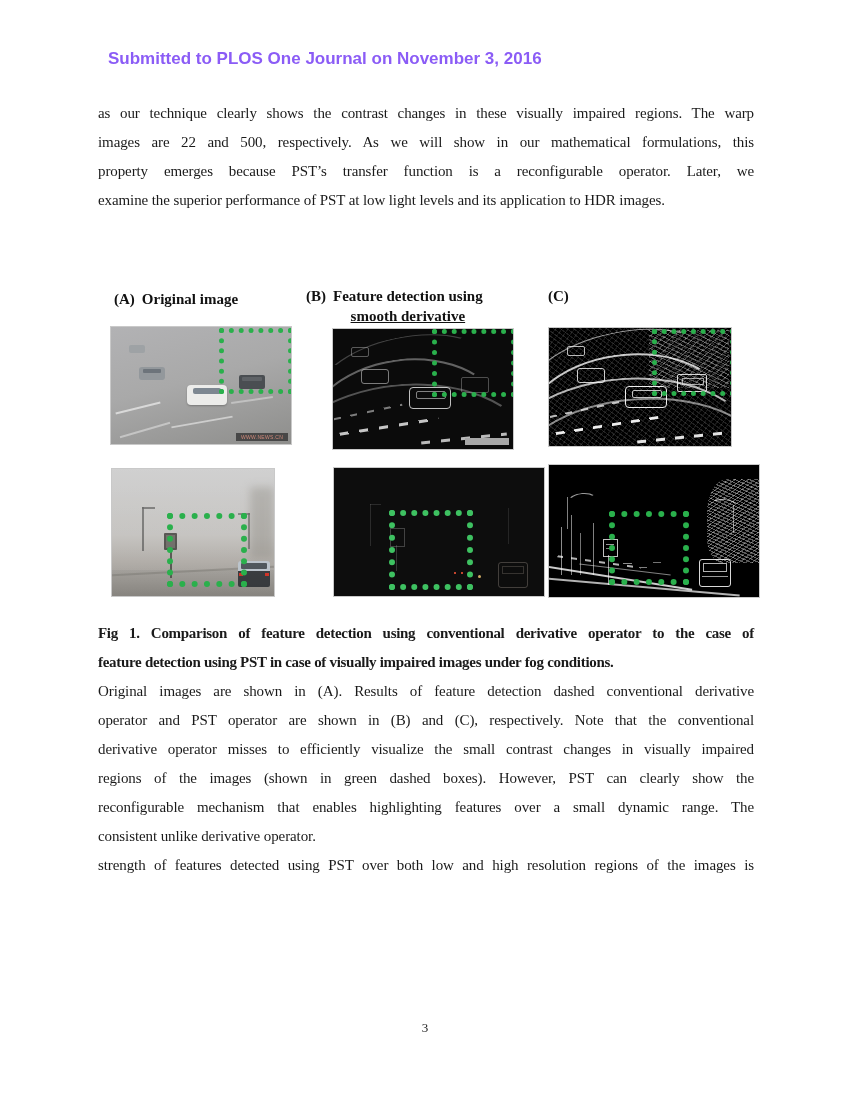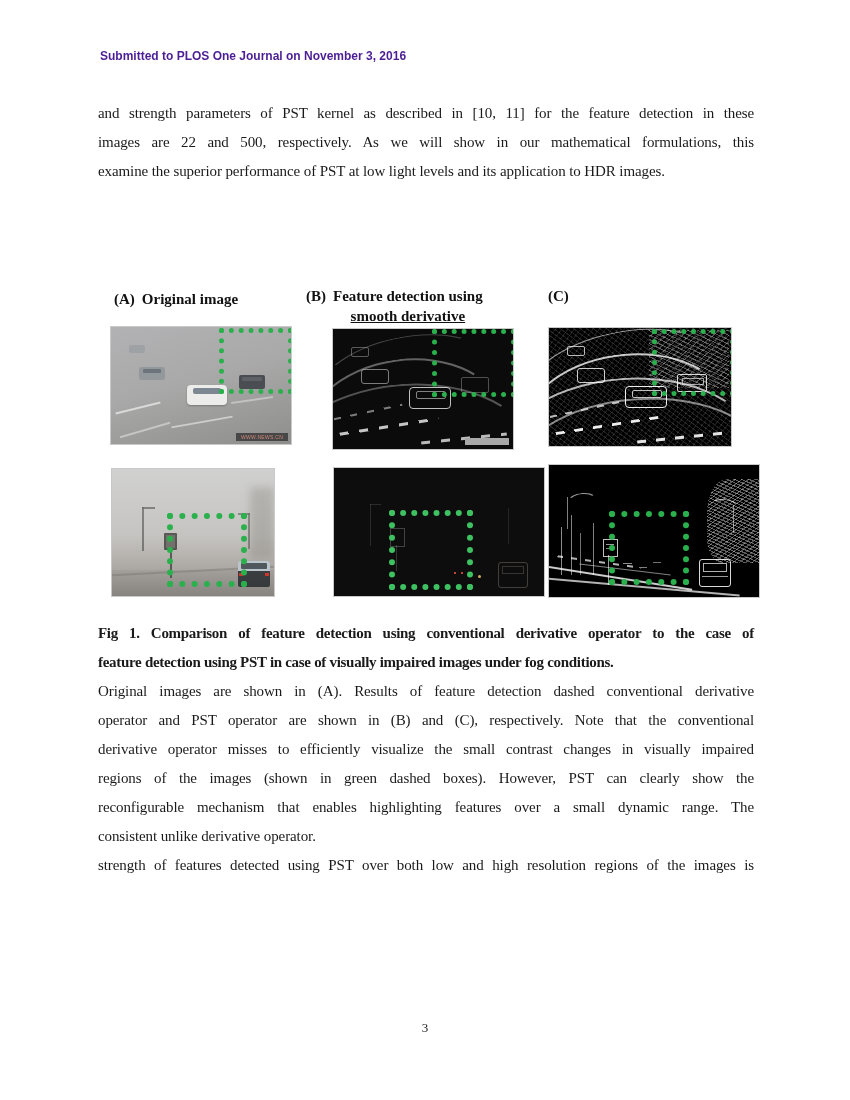--- a/index.html
+++ b/index.html
@@ -1,19 +1,19 @@
 <!DOCTYPE html>
 <html><head>
 <meta charset="utf-8">
 <style>
   html,body{margin:0;padding:0;background:#ffffff;}
   .page{position:relative;width:850px;height:1100px;background:#ffffff;overflow:hidden;
         font-family:"Liberation Serif",serif;color:#1a1a1a;}
-  .submission-note{position:absolute;left:100px;top:49px;
-        font-family:"Liberation Sans",sans-serif;font-weight:bold;font-size:12px;color:#4c1d95;}
+  .submission-note{position:absolute;left:108px;top:49px;
+        font-family:"Liberation Sans",sans-serif;font-weight:bold;font-size:17px;color:#8b5cf6;}
   .textblock{position:absolute;left:98px;width:656px;font-size:15px;letter-spacing:-0.1px;}
   .jline{height:29px;line-height:29px;text-align:justify;text-align-last:justify;white-space:nowrap;}
   .jline.last{text-align-last:left;}
   .bold{font-weight:bold;letter-spacing:-0.3px;}
   
   .col-header{position:absolute;display:flex;gap:7px;font-weight:bold;font-size:15px;line-height:20px;color:#111;}
   .col-header .lines{text-align:center;}
   
   .fig-img{position:absolute;overflow:hidden;border:1px solid #c9c9c9;}
   .fig-img *{position:absolute;}
@@ -32,22 +32,23 @@
   .page-number{position:absolute;left:0;top:1020px;width:850px;text-align:center;font-size:13px;color:#222;}
 </style>
 </head>
 <body>
 
 <div class="page">
 
   <div class="submission-note">Submitted to PLOS One Journal on November 3, 2016</div>
 
   <div class="textblock" style="top:99px;">
-    <div class="jline">and strength parameters of PST kernel as described in [10, 11] for the feature detection in these</div>
+    <div class="jline">as our technique clearly shows the contrast changes in these visually impaired regions. The warp</div>
     <div class="jline">images are 22 and 500, respectively. As we will show in our mathematical formulations, this</div>
+    <div class="jline">property emerges because PST’s transfer function is a reconfigurable operator. Later, we</div>
     <div class="jline last">examine the superior performance of PST at low light levels and its application to HDR images.</div>
   </div>
 
   <div class="col-header" style="left:114px;top:289px;">
     <span>(A)</span>
     <span class="lines"><span>Original image</span></span>
   </div>
   <div class="col-header" style="left:306px;top:286px;">
     <span>(B)</span>
     <span class="lines">

